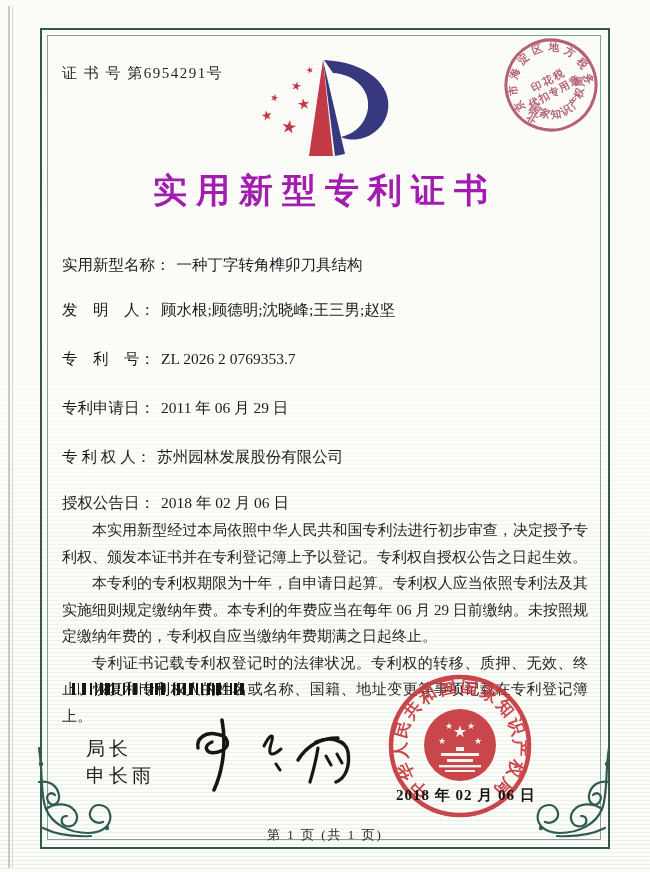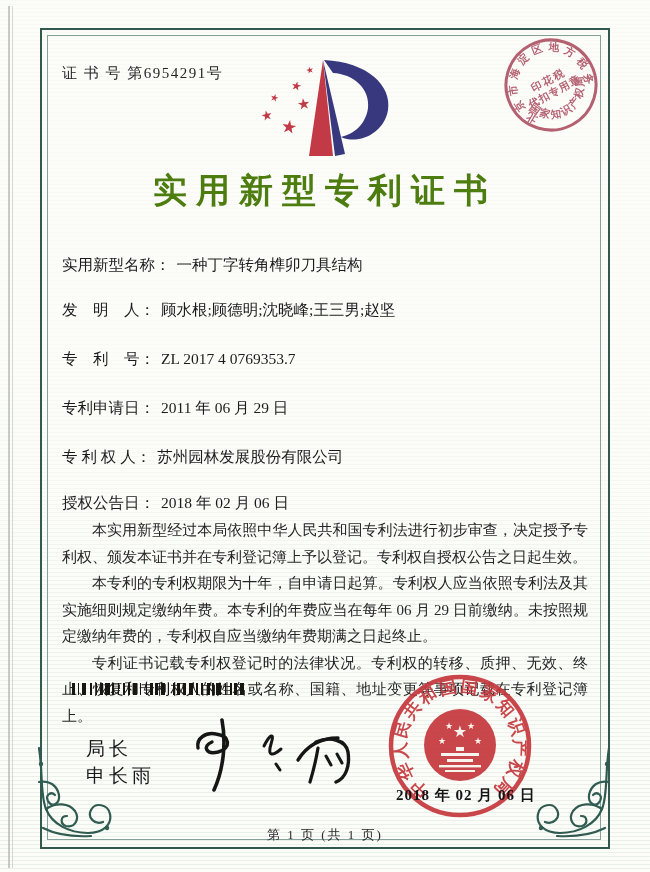--- a/index.html
+++ b/index.html
@@ -16,21 +16,21 @@
     -webkit-mask-image:linear-gradient(180deg, rgba(0,0,0,.18) 0%, rgba(0,0,0,.12) 38%, rgba(0,0,0,.55) 68%, rgba(0,0,0,.85) 100%);
     mask-image:linear-gradient(180deg, rgba(0,0,0,.18) 0%, rgba(0,0,0,.12) 38%, rgba(0,0,0,.55) 68%, rgba(0,0,0,.85) 100%);
   }
   .page-edge-l1{position:absolute;left:8px;top:6px;bottom:4px;width:2px;background:#a9b0ab;opacity:.65;}
   .page-edge-l2{position:absolute;left:12px;top:6px;bottom:4px;width:1px;background:#c9cfc9;opacity:.8;}
   .frame-outer{position:absolute;left:40px;top:28px;width:566px;height:817px;border:2.5px solid #33594f;}
   .frame-inner{position:absolute;left:47px;top:35px;width:552px;height:803px;border:1px solid #86a199;}
   .certno{position:absolute;left:62px;top:64px;font-size:15px;letter-spacing:1.5px;color:#262626;}
   .logo{position:absolute;left:248px;top:48px;width:164px;height:114px;}
   .logo .star{position:absolute;color:#c23a45;line-height:1;font-family:"DejaVu Sans",sans-serif;}
-  .title{position:absolute;left:0;right:0;top:168px;text-align:center;font-size:34px;font-weight:bold;letter-spacing:9px;color:#4d7c0f;}
+  .title{position:absolute;left:0;right:0;top:168px;text-align:center;font-size:34px;font-weight:bold;letter-spacing:9px;color:#a21caf;}
   .field{position:absolute;left:62px;font-size:15.5px;color:#1b1b1b;white-space:nowrap;}
   .fvalue{margin-left:6px;text-align:center;}
   .bodytext{position:absolute;left:62px;top:517px;width:526px;font-size:15px;line-height:26.5px;text-align:justify;color:#262626;}
   .bodytext p{margin:0;text-indent:2em;}
   .barcode{position:absolute;left:72px;top:683px;width:178px;height:12px;}
   .signer{position:absolute;left:86px;top:735px;font-family:"Liberation Sans","DejaVu Sans",sans-serif;font-size:19px;letter-spacing:4px;line-height:27px;color:#181818;}
   .signature{position:absolute;left:180px;top:712px;}
   .seal{position:absolute;left:384px;top:670px;}
   .seal-date{position:absolute;left:396px;top:786px;font-size:15px;font-weight:bold;letter-spacing:1px;color:#141414;z-index:6;}
   .tax-stamp{position:absolute;left:494px;top:28px;z-index:5;}
@@ -67,21 +67,21 @@
 
   <div class="title">实用新型专利证书</div>
 
   <div class="field" style="top:255px">
     <span>实用新型名称：</span><span class="fvalue">一种丁字转角榫卯刀具结构</span>
   </div>
   <div class="field" style="top:300px">
     <span>发　明　人：</span><span class="fvalue">顾水根;顾德明;沈晓峰;王三男;赵坚</span>
   </div>
   <div class="field" style="top:349px">
-    <span>专　利　号：</span><span class="fvalue">ZL 2017 4 0769353.7</span>
+    <span>专　利　号：</span><span class="fvalue">ZL 2026 2 0769353.7</span>
   </div>
   <div class="field" style="top:398px">
     <span>专利申请日：</span><span class="fvalue">2011 年 06 月 29 日</span>
   </div>
   <div class="field" style="top:447px">
     <span>专 利 权 人：</span><span class="fvalue">苏州园林发展股份有限公司</span>
   </div>
   <div class="field" style="top:493px">
     <span>授权公告日：</span><span class="fvalue">2018 年 02 月 06 日</span>
   </div>

